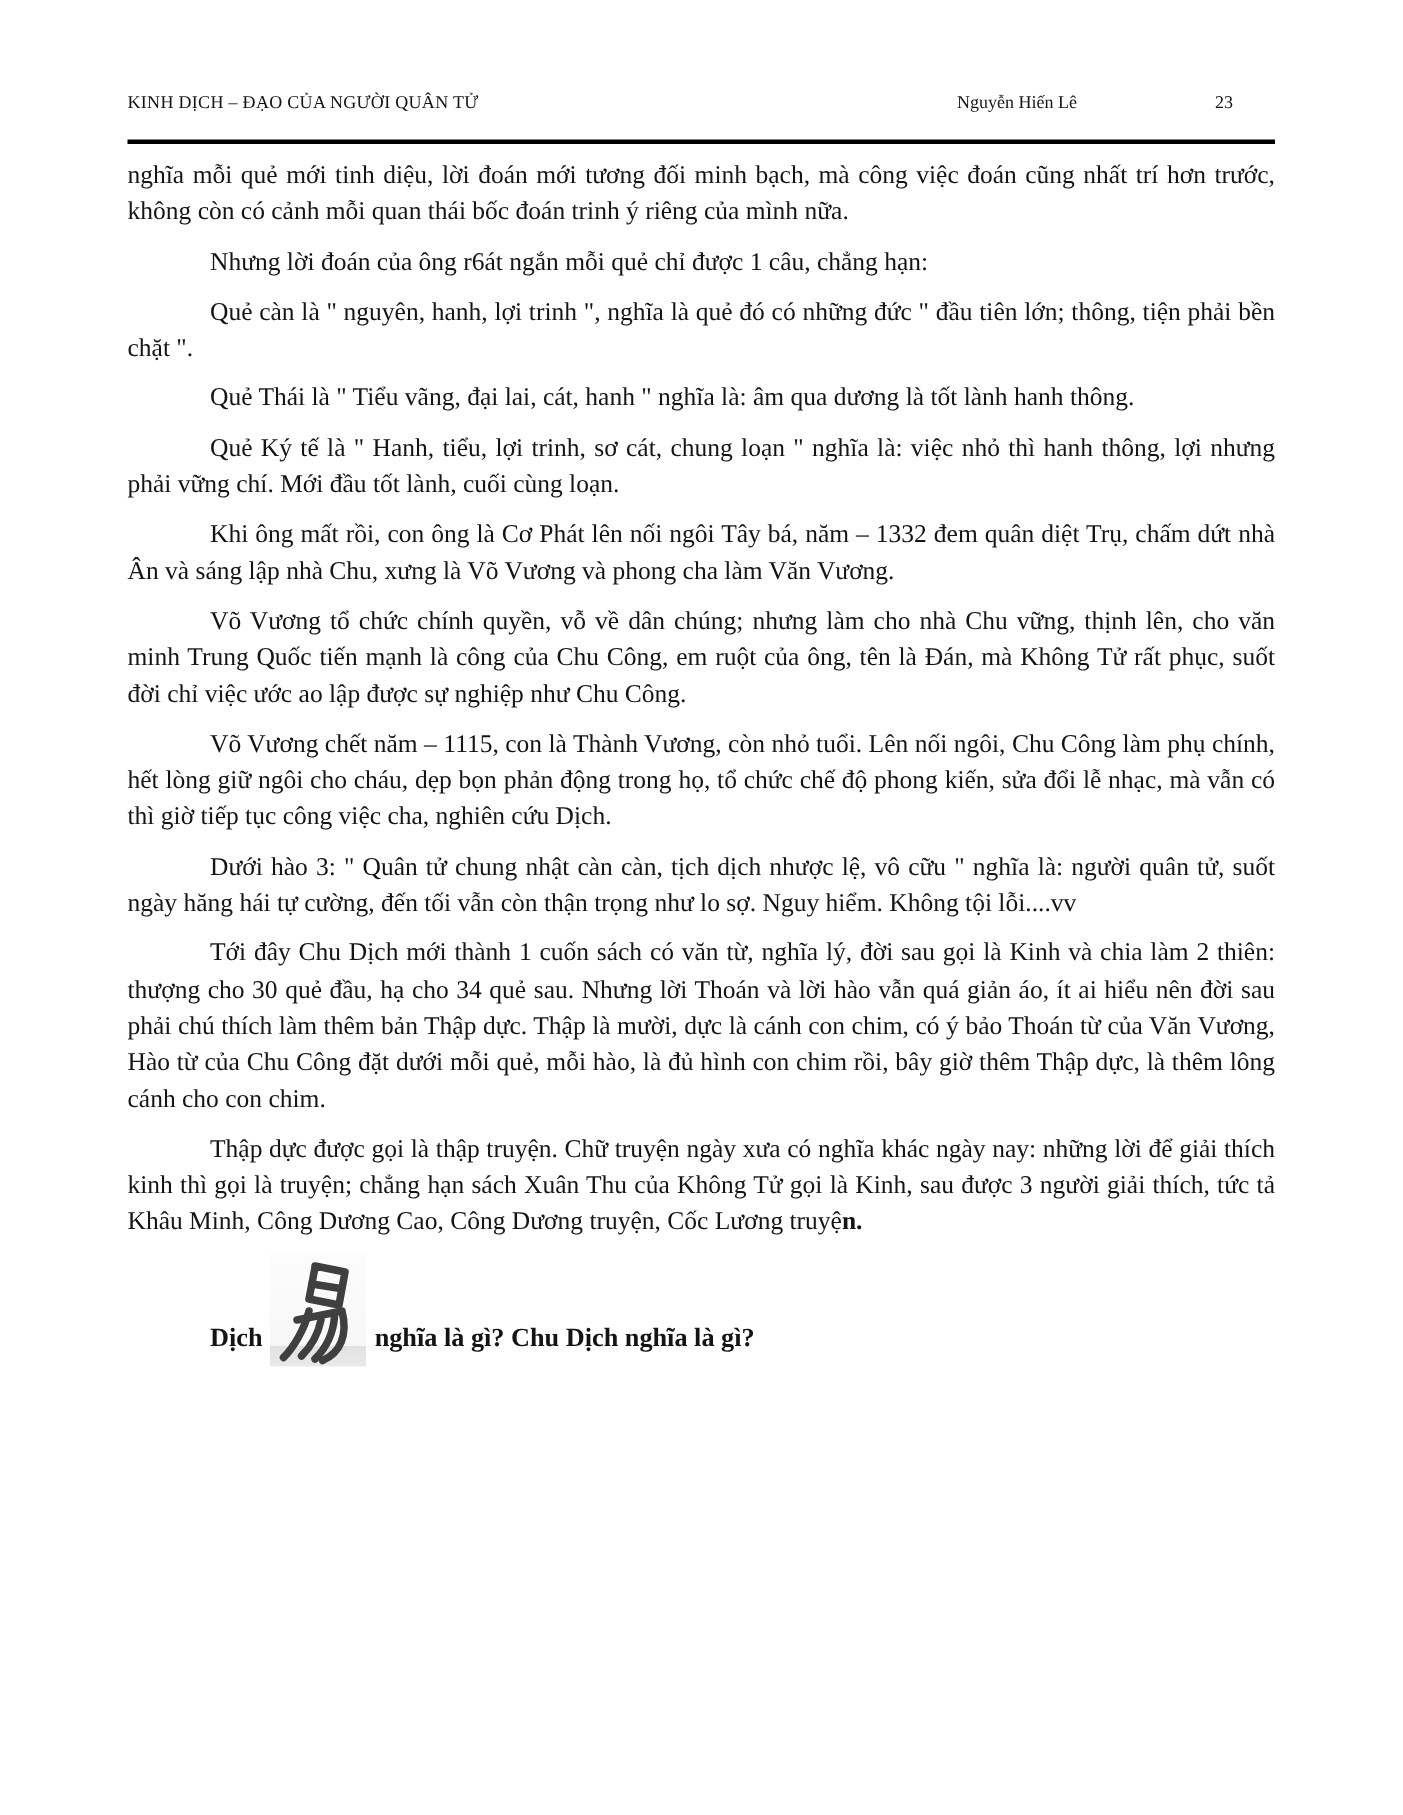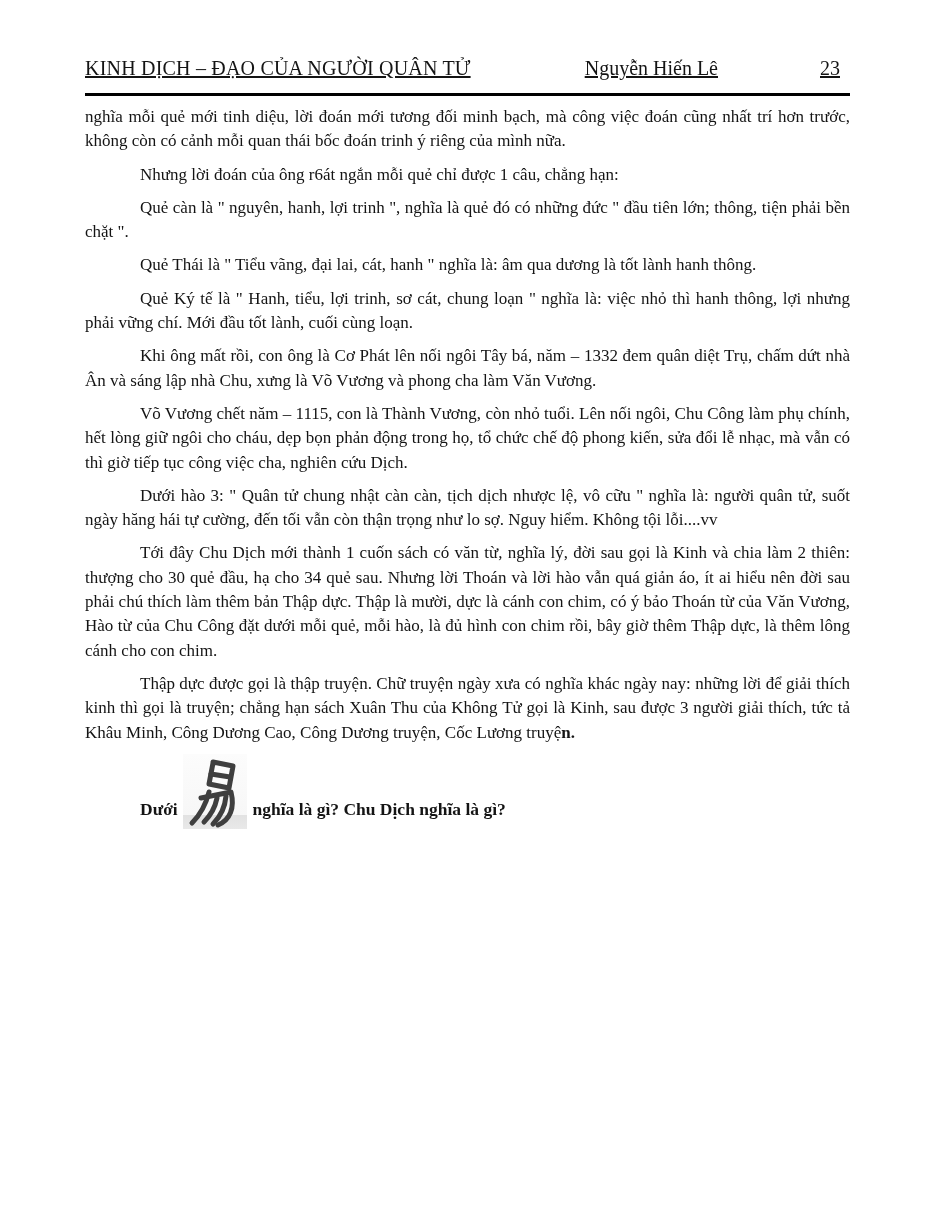--- a/index.html
+++ b/index.html
@@ -12,28 +12,27 @@
     color: #141414;
     box-sizing: border-box;
     overflow: hidden;
   }
   .page-inner {
     padding: 57px 85px 0 85px;
   }
   .header {
     display: flex;
     align-items: baseline;
-    font-size: 20px;
+    font-size: 12px;
     line-height: 22px;
     white-space: nowrap;
-    text-decoration: underline;
   }
   .header .book-title { flex: 1; letter-spacing: 0.2px; }
   .header .author { margin-right: 92px; margin-left: 48px; }
-  .header .page-number { width: 40px; text-align: center; }
+  .header .page-number { width: 40px; text-align: left; }
   .header-rule {
     border: none;
     border-top: 3px solid #000000;
     margin: 14px 0 0 0;
   }
   .body-text {
     margin-top: 9px;
     font-size: 17px;
     line-height: 24.3px;
     text-align: justify;
@@ -81,27 +80,28 @@
 
     <hr class="header-rule">
 
     <div class="body-text">
       <p class="noindent">nghĩa mỗi quẻ mới tinh diệu, lời đoán mới tương đối minh bạch, mà công việc đoán cũng nhất trí hơn trước, không còn có cảnh mỗi quan thái bốc đoán trinh ý riêng của mình nữa.</p>
       <p>Nhưng lời đoán của ông r6át ngắn mỗi quẻ chỉ được 1 câu, chẳng hạn:</p>
       <p>Quẻ càn là " nguyên, hanh, lợi trinh ", nghĩa là quẻ đó có những đức " đầu tiên lớn; thông, tiện phải bền chặt ".</p>
       <p>Quẻ Thái là " Tiểu vãng, đại lai, cát, hanh " nghĩa là: âm qua dương là tốt lành hanh thông.</p>
       <p>Quẻ Ký tế là " Hanh, tiểu, lợi trinh, sơ cát, chung loạn " nghĩa là: việc nhỏ thì hanh thông, lợi nhưng phải vững chí. Mới đầu tốt lành, cuối cùng loạn.</p>
       <p>Khi ông mất rồi, con ông là Cơ Phát lên nối ngôi Tây bá, năm – 1332 đem quân diệt Trụ, chấm dứt nhà Ân và sáng lập nhà Chu, xưng là Võ Vương và phong cha làm Văn Vương.</p>
+      <p>Võ Vương tổ chức chính quyền, vỗ về dân chúng; nhưng làm cho nhà Chu vững, thịnh lên, cho văn minh  Trung Quốc tiến mạnh là công của Chu Công, em ruột của ông, tên là Đán, mà Không Tử rất phục, suốt đời chỉ việc ước ao lập được sự nghiệp như Chu Công.</p>
       <p>Võ Vương chết năm – 1115, con là Thành Vương, còn nhỏ tuổi. Lên nối ngôi, Chu Công làm phụ chính, hết lòng giữ ngôi cho cháu, dẹp bọn phản động trong họ, tổ chức chế độ phong kiến, sửa đổi lễ nhạc, mà vẫn có thì giờ tiếp tục công việc cha, nghiên cứu Dịch.</p>
       <p>Dưới hào 3: " Quân tử chung nhật càn càn, tịch dịch nhược lệ, vô cữu " nghĩa là: người quân tử, suốt ngày hăng hái tự cường, đến tối vẫn còn thận trọng như lo sợ. Nguy hiểm. Không tội lỗi....vv</p>
       <p>Tới đây Chu Dịch mới thành 1 cuốn sách có văn từ, nghĩa lý, đời sau gọi là Kinh và chia làm 2 thiên: thượng cho 30 quẻ đầu, hạ cho 34 quẻ sau. Nhưng lời Thoán và lời hào vẫn quá giản áo, ít ai hiểu nên đời sau phải chú thích làm thêm bản Thập dực. Thập là mười, dực là cánh con chim, có ý bảo Thoán từ của Văn Vương, Hào từ của Chu Công đặt dưới mỗi quẻ, mỗi hào, là đủ hình con chim rồi, bây giờ thêm Thập dực, là thêm lông cánh cho con chim.</p>
       <p><span>Thập dực được gọi là thập truyện. Chữ truyện ngày xưa có nghĩa khác ngày nay: những lời để giải thích kinh thì gọi là truyện; chẳng hạn sách Xuân Thu của Không Tử gọi là Kinh, sau được 3 người giải thích, tức tả Khâu Minh, Công Dương Cao, Công Dương truyện, Cốc Lương truyệ</span><b>n.</b></p>
 
       <div class="question-line">
-        <span>Dưới</span>
+        <span>Dịch</span>
         <span class="yi-img" title="易">
           <svg viewBox="0 0 64 75" xmlns="http://www.w3.org/2000/svg">
 
             <path class="yi-stroke" d="M30 8 L50 12 L46 34 L26 30 L30 9"></path>
             <path class="yi-stroke" d="M28 20 L47 23"></path>
 
             <path class="yi-stroke" d="M26 38 C23 50 16 62 9 69"></path>
             <path class="yi-stroke" d="M18 44 L48 38 C52 54 47 66 35 71"></path>
             <path class="yi-stroke" d="M34 44 C32 54 27 62 21 68"></path>
             <path class="yi-stroke" d="M43 42 C42 54 37 63 30 70"></path>

